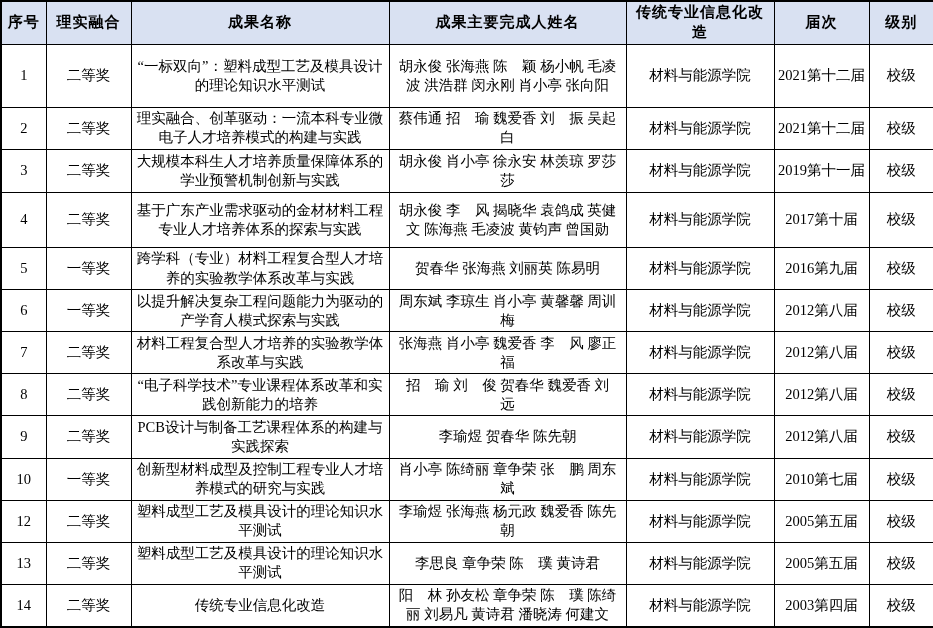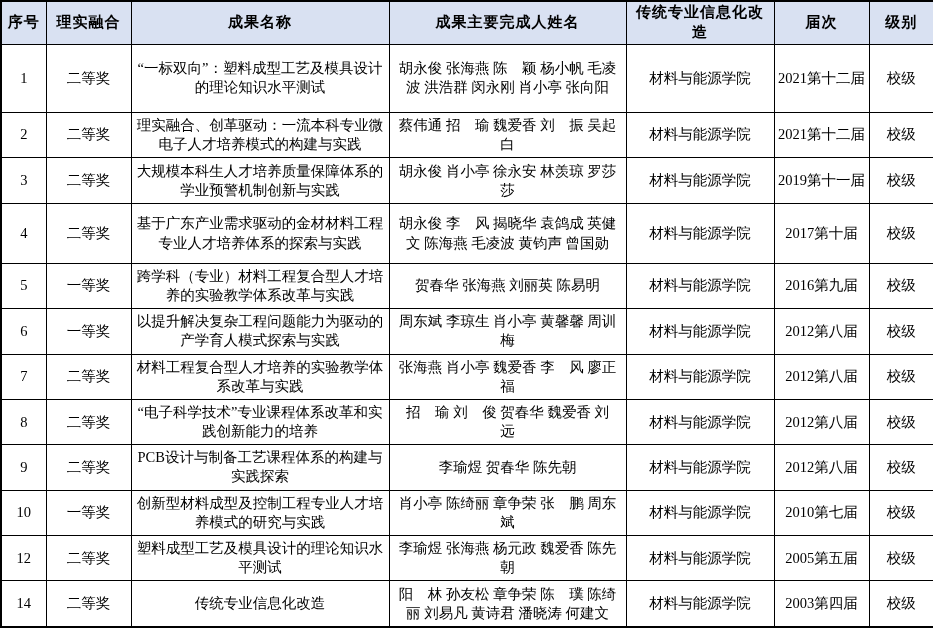--- a/index.html
+++ b/index.html
@@ -172,20 +172,29 @@
     <tr>
       <td>12</td>
       <td>二等奖</td>
       <td>塑料成型工艺及模具设计的理论知识水平测试</td>
       <td class="c-names">李瑜煜 张海燕 杨元政 魏爱香 陈先朝</td>
       <td>材料与能源学院</td>
       <td>2005第五届</td>
       <td>校级</td>
     </tr>
     <tr>
+      <td>13</td>
+      <td>二等奖</td>
+      <td>塑料成型工艺及模具设计的理论知识水平测试</td>
+      <td class="c-names">李思良 章争荣 陈　璞 黄诗君</td>
+      <td>材料与能源学院</td>
+      <td>2005第五届</td>
+      <td>校级</td>
+    </tr>
+    <tr>
       <td>14</td>
       <td>二等奖</td>
       <td>传统专业信息化改造</td>
       <td class="c-names">阳　林 孙友松 章争荣 陈　璞 陈绮丽 刘易凡 黄诗君 潘晓涛 何建文</td>
       <td>材料与能源学院</td>
       <td>2003第四届</td>
       <td>校级</td>
     </tr>
   </tbody>
 </table>

